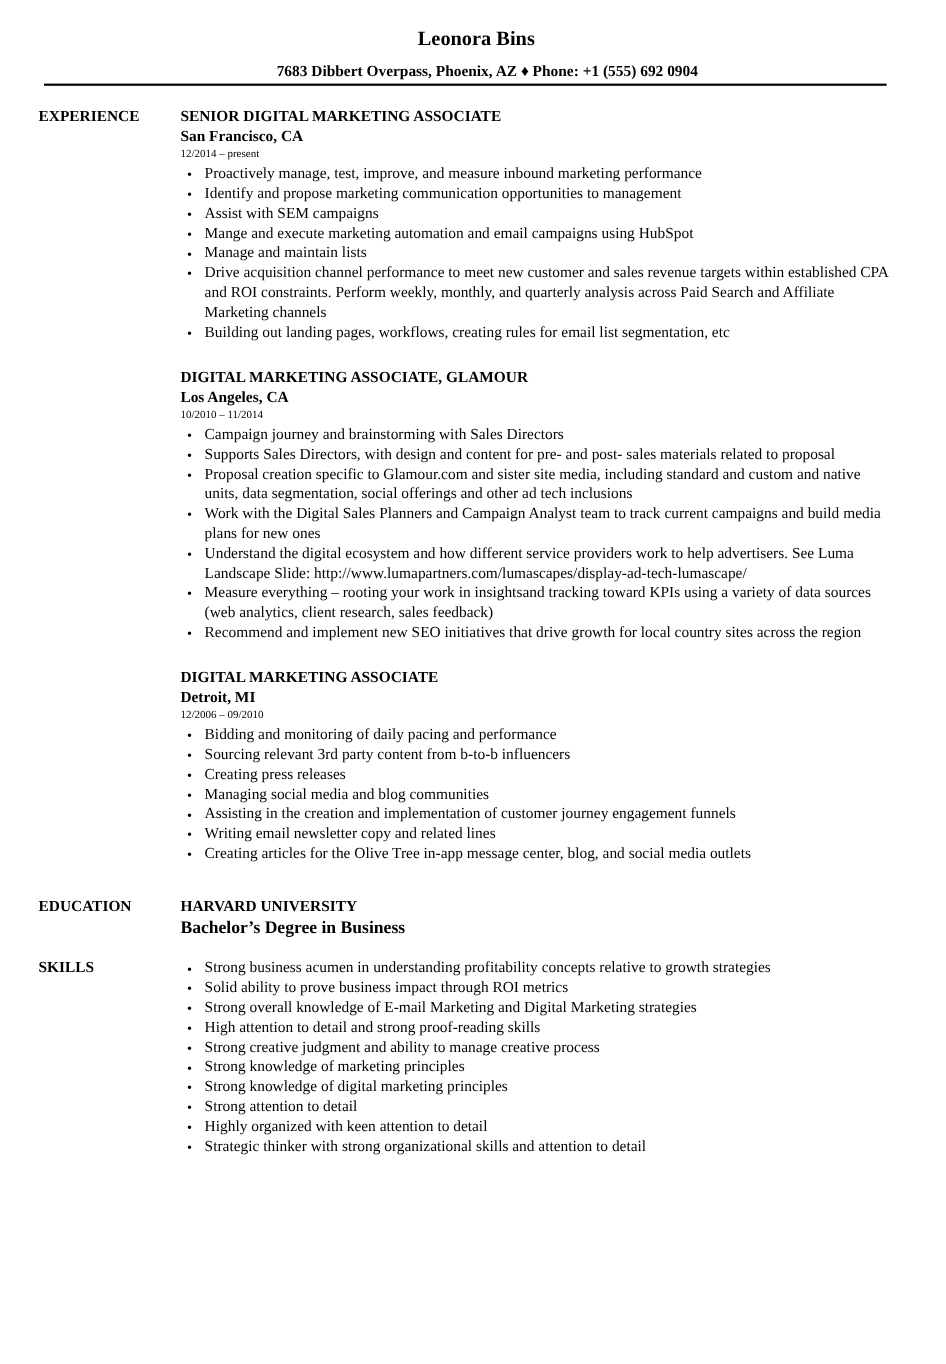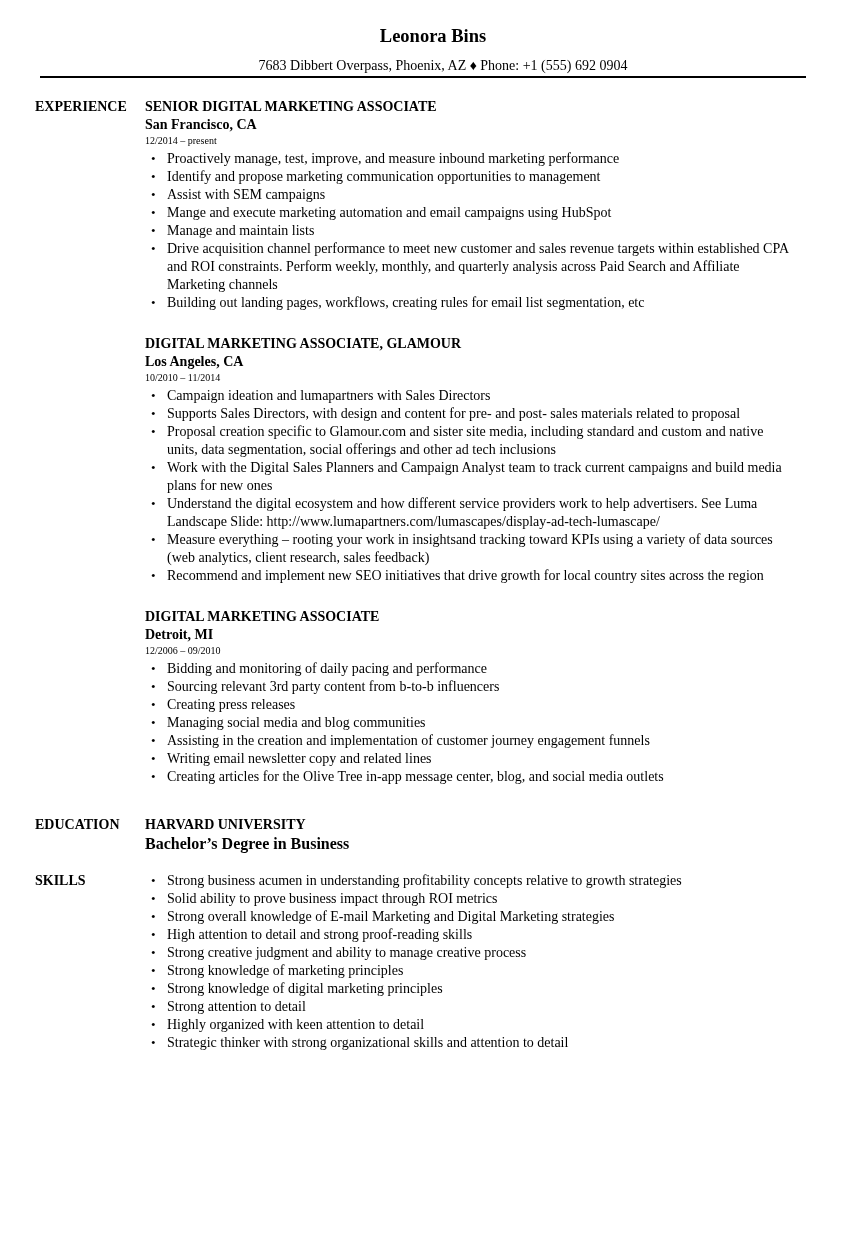--- a/index.html
+++ b/index.html
@@ -23,21 +23,21 @@
       text-align: center;
       padding-left: 10px;
     }
     .name {
       font-weight: bold;
       font-size: 18.5px;
       line-height: 24px;
       margin: 0;
     }
     .contact {
-      font-weight: normal;
+      font-weight: bold;
       font-size: 14px;
       line-height: 18px;
       margin-top: 9px;
       margin-left: 20px;
     }
     .rule {
       position: absolute;
       left: 40px;
       top: 76px;
       width: 766px;
@@ -53,21 +53,21 @@
       position: absolute;
       left: 0;
       top: 0;
       font-weight: bold;
       font-size: 14px;
       line-height: 18px;
       text-transform: uppercase;
     }
     .section-body {
       position: absolute;
-      left: 110px;
+      left: 129px;
       top: 0;
       width: 667px;
     }
     .job { margin-bottom: 23px; }
     .job-title {
       font-weight: bold;
       font-size: 14px;
       line-height: 18px;
       text-transform: uppercase;
     }
@@ -136,21 +136,21 @@
         <li>Drive acquisition channel performance to meet new customer and sales revenue targets within established CPA and ROI constraints. Perform weekly, monthly, and quarterly analysis across Paid Search and Affiliate Marketing channels</li>
         <li>Building out landing pages, workflows, creating rules for email list segmentation, etc</li>
       </ul>
     </div>
 
     <div class="job">
       <div class="job-title">DIGITAL MARKETING ASSOCIATE, GLAMOUR</div>
       <div class="job-location">Los Angeles, CA</div>
       <div class="job-dates">10/2010 – 11/2014</div>
       <ul class="bullets">
-        <li>Campaign ideation and lumapartners with Sales Directors</li>
+        <li>Campaign journey and brainstorming with Sales Directors</li>
         <li>Supports Sales Directors, with design and content for pre- and post- sales materials related to proposal</li>
         <li>Proposal creation specific to Glamour.com and sister site media, including standard and custom and native units, data segmentation, social offerings and other ad tech inclusions</li>
         <li>Work with the Digital Sales Planners and Campaign Analyst team to track current campaigns and build media plans for new ones</li>
         <li>Understand the digital ecosystem and how different service providers work to help advertisers. See Luma Landscape Slide: http://www.lumapartners.com/lumascapes/display-ad-tech-lumascape/</li>
         <li>Measure everything – rooting your work in insightsand tracking toward KPIs using a variety of data sources (web analytics, client research, sales feedback)</li>
         <li>Recommend and implement new SEO initiatives that drive growth for local country sites across the region</li>
       </ul>
     </div>
 
     <div class="job">

